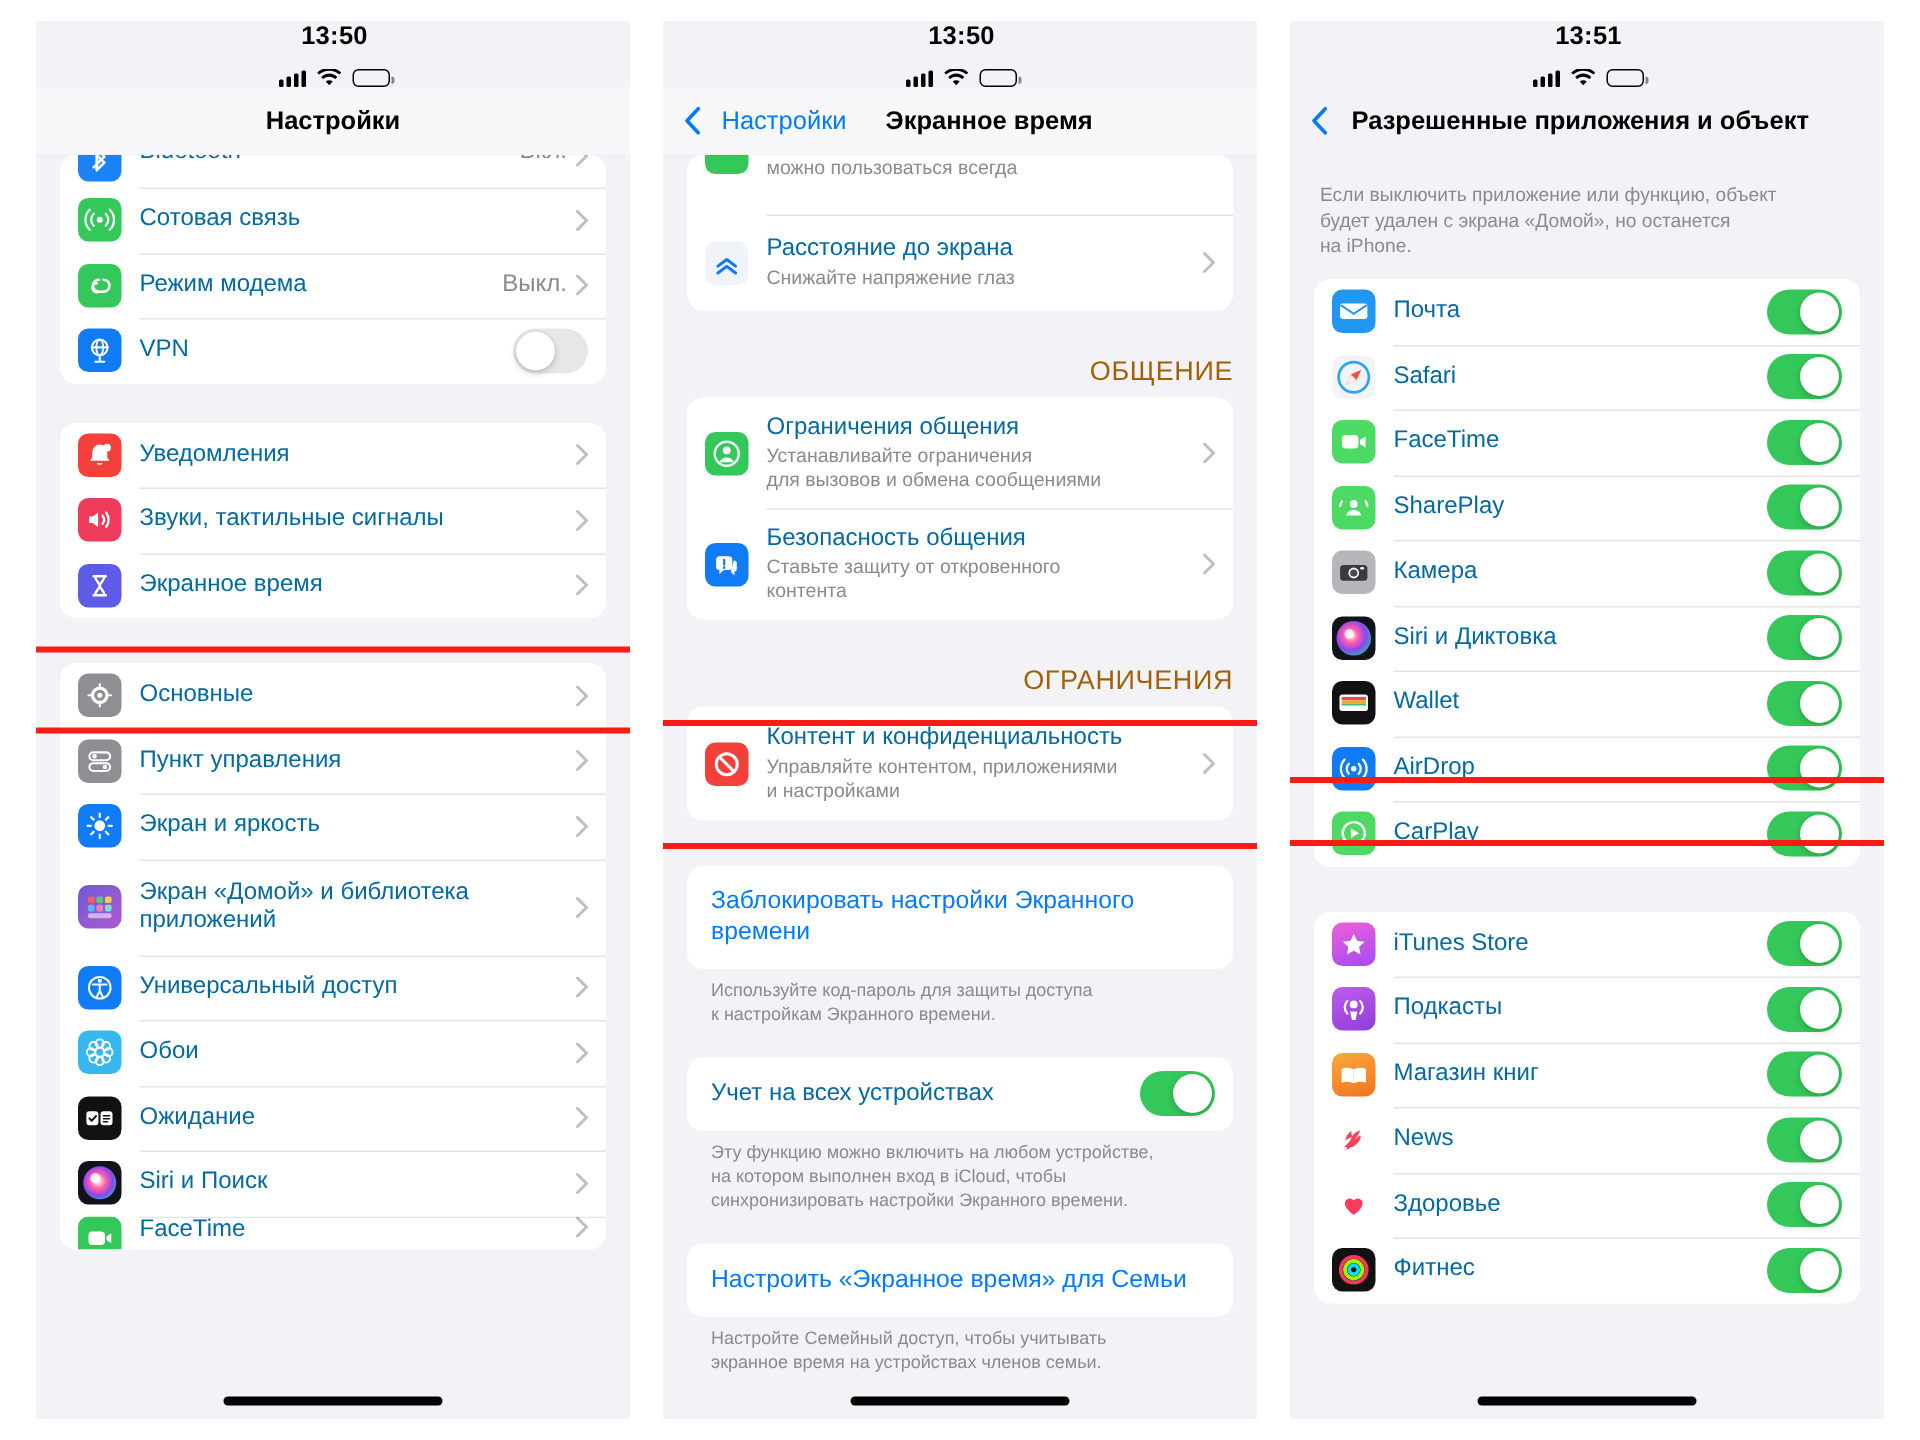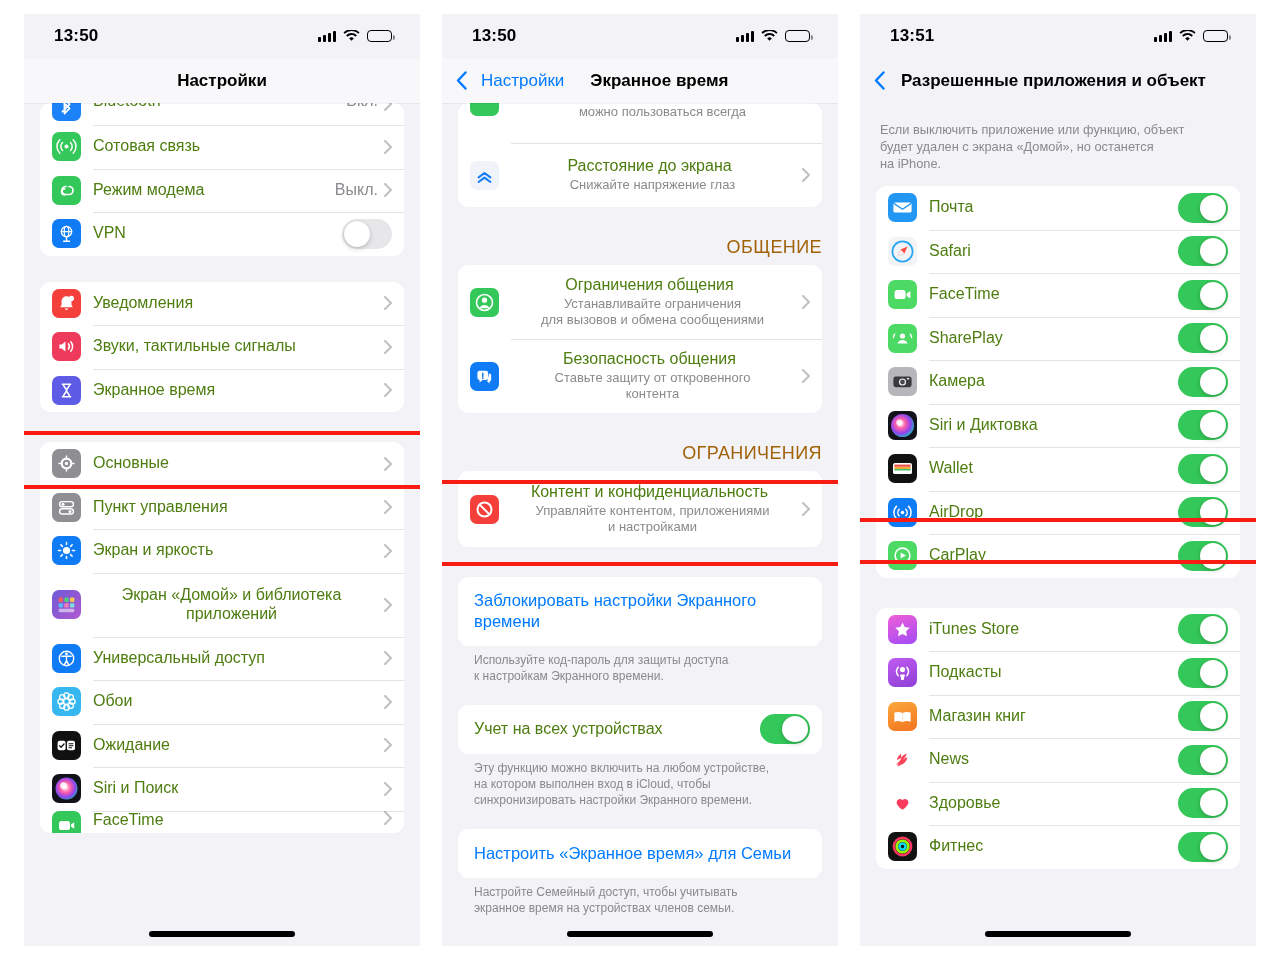--- a/index.html
+++ b/index.html
@@ -26,20 +26,21 @@
 
   
   .statusbar {
     position: relative;
     height: 44px;
     display: flex; align-items: center;
     justify-content: space-between;
     padding: 0 28px 0 30px;
     background: #f2f2f7;
     z-index: 6;
+    flex-direction: column;
   }
   .status-time { font-size: 17px; font-weight: 700; color:#000; letter-spacing:.2px; }
   .status-icons { display: flex; align-items: center; gap: 7px; }
   .cellular { display:flex; align-items:flex-end; gap:2px; height:12px; }
   .cellular i { display:block; width:3px; background:#000; border-radius:1px; }
   .cellular i:nth-child(1){height:5px}
   .cellular i:nth-child(2){height:7px}
   .cellular i:nth-child(3){height:9px}
   .cellular i:nth-child(4){height:11px}
   .wifi svg { display:block; }
@@ -83,27 +84,27 @@
   }
   .row + .row:before {
     content:""; position:absolute; left:53px; right:0; top:0; height:1px;
     background:#e4e4e6;
   }
   .row-ico {
     width:29px; height:29px; border-radius:7px; flex:none;
     display:flex; align-items:center; justify-content:center;
     margin-right:12px; overflow:hidden;
   }
-  .row-label { font-size:16px; color:#4d7c0f; flex:1; padding-right:6px; line-height:1.18; }
+  .row-label { font-size:16px; color:#0369a1; flex:1; padding-right:6px; line-height:1.18; }
   .row-sub { font-size:13px; color:#8a8a8e; line-height:1.26; margin-top:1px; }
   .row-value { font-size:16px; color:#8a8a8e; margin-right:6px; }
   .chev {
     width:8px; height:14px; margin-right:12px; flex:none; opacity:.32;
   }
-  .row-tall { min-height:64px; padding-top:8px; padding-bottom:8px; align-items:center;text-align:center;}
+  .row-tall { min-height:64px; padding-top:8px; padding-bottom:8px; align-items:center;}
   .row-text { flex:1; padding-right:8px; }
 
   
   .sect {
     font-size:18px; color:#a16207; letter-spacing:.4px;
     padding: 0 0 7px 16px; text-transform:uppercase;text-align:right;
   }
   .footnote {
     font-size:12px; color:#8a8a8e; line-height:1.33;
     padding: 7px 6px 0 16px;

